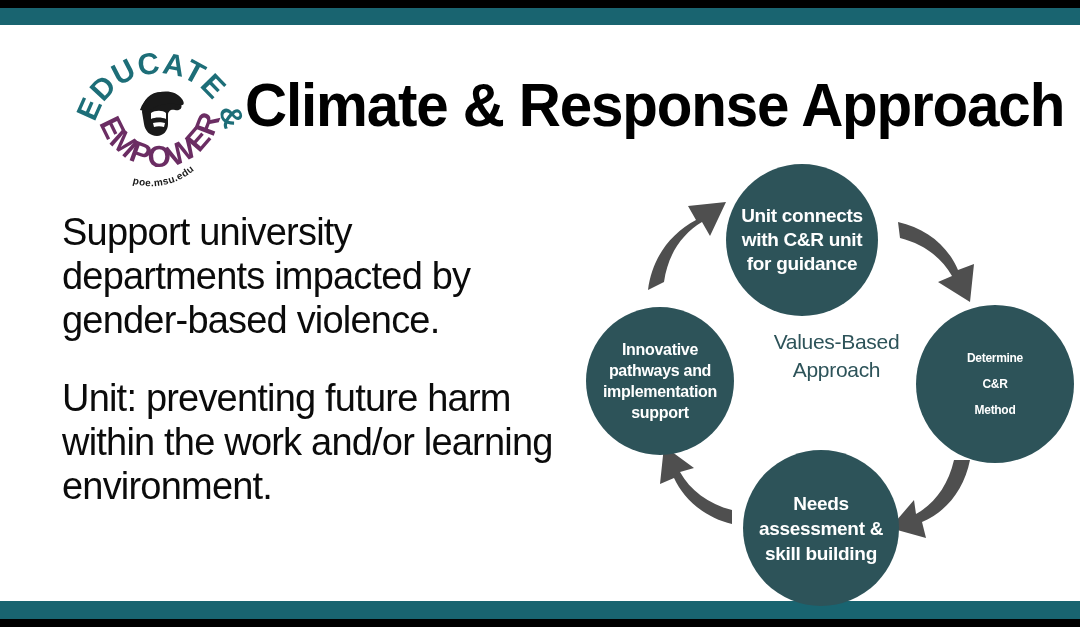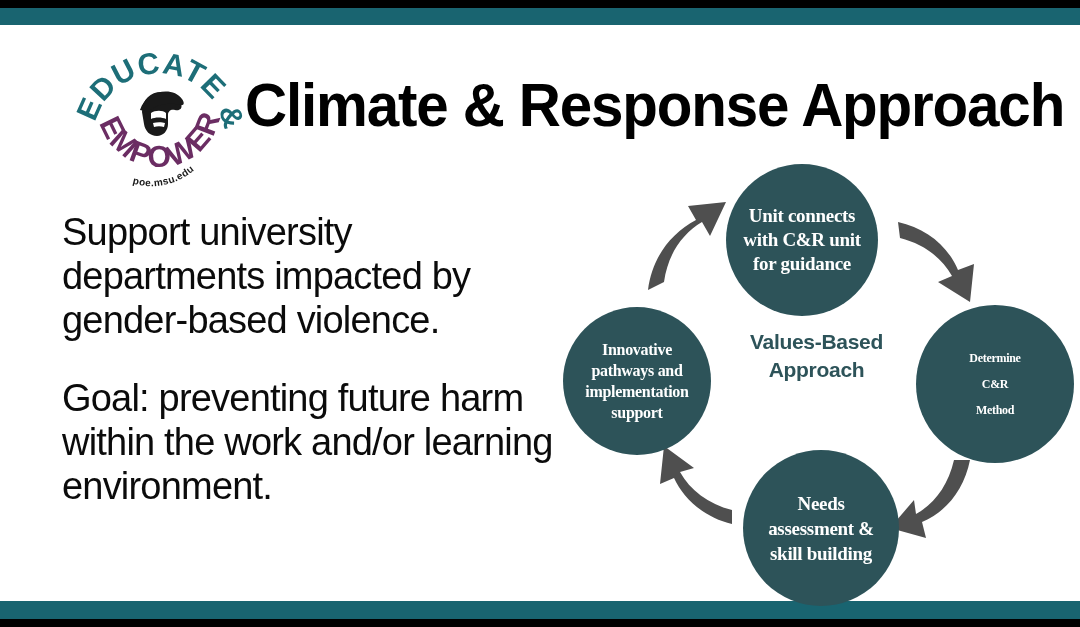--- a/index.html
+++ b/index.html
@@ -39,33 +39,33 @@
   }
   .para:last-child{margin-bottom:0;}
 
   
   .diagram{position:absolute;left:560px;top:150px;width:520px;height:460px;}
   .diagram .arrows{position:absolute;left:0;top:0;width:520px;height:460px;}
   .node{
     position:absolute;border-radius:50%;background:#2d5359;
     color:#ffffff;display:flex;align-items:center;justify-content:center;
     text-align:center;font-weight:bold;
-    font-family:Liberation Serif, serif;
+    font-family:Liberation Sans, sans-serif;
     letter-spacing:-0.3px;
   }
   .node span{display:block;padding:0 6px;white-space:pre-line;}
 
   .node-top{left:166px;top:14px;width:152px;height:152px;font-size:19px;line-height:24px;}
   .node-right{left:356px;top:155px;width:158px;height:158px;font-size:12px;line-height:26px;}
   .node-bottom{left:183px;top:300px;width:156px;height:156px;font-size:19px;line-height:25px;}
-  .node-left{left:3px;top:157px;width:148px;height:148px;font-size:16px;line-height:21px;}
+  .node-left{left:26px;top:157px;width:148px;height:148px;font-size:16px;line-height:21px;}
 
   .center-label{
-    position:absolute;left:164px;top:178px;width:185px;
-    text-align:center;color:#2d5359;font-weight:bold;
+    position:absolute;left:184px;top:178px;width:185px;
+    text-align:center;color:#2d5359;font-weight:normal;
     font-size:21px;line-height:28px;letter-spacing:-0.3px;
     font-family:"Liberation Sans",sans-serif;white-space:pre-line;
   }
 </style>
 </head>
 <body>
 
 <div class="slide">
 
   <div class="bar bar-black-top"></div>
@@ -102,21 +102,21 @@
         <path d="M -8,-3 C -4,-6 4,-6 7,-3 L 7,3 C 3,1 -4,1 -8,3 Z" fill="#ffffff"></path>
         <path d="M -6,7 C -2,6 3,6 6,7 L 5,11 C 2,10 -2,10 -5,11 Z" fill="#ffffff"></path>
       </g>
     </svg>
   </div>
 
   <div class="title">Climate &amp; Response Approach</div>
 
   <div class="body-copy">
     <p class="para">Support university departments impacted by gender-based violence.</p>
-    <p class="para">Goal: preventing future harm within the work and/or learning environment.</p>
+    <p class="para">Unit: preventing future harm within the work and/or learning environment.</p>
   </div>
 
   <div class="diagram">
 
     <svg class="arrows" viewBox="0 0 520 460" xmlns="http://www.w3.org/2000/svg">
 
       <g fill="#4f4f4f">
         <path d="M 88,140 C 92,108 110,84 136,70 L 128,56 L 166,52 L 150,86
                  L 142,72 C 122,84 108,104 104,132 Z"></path>
       </g>

